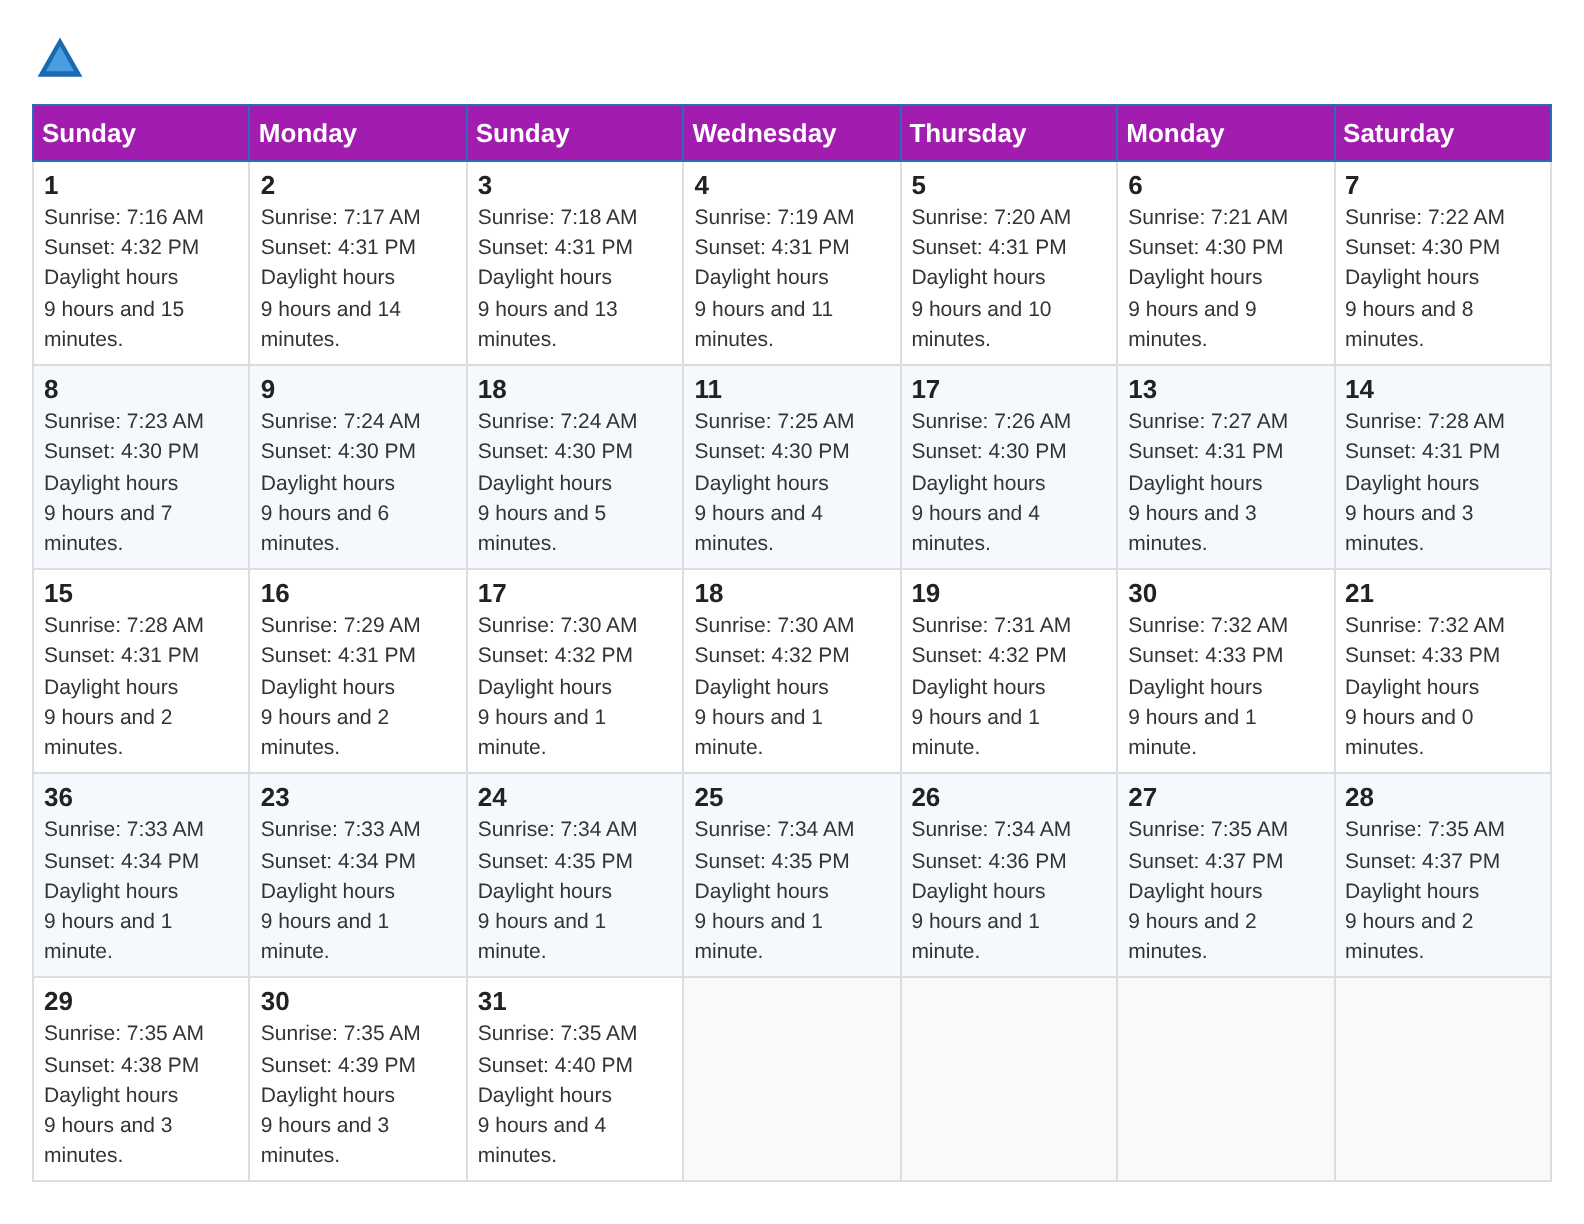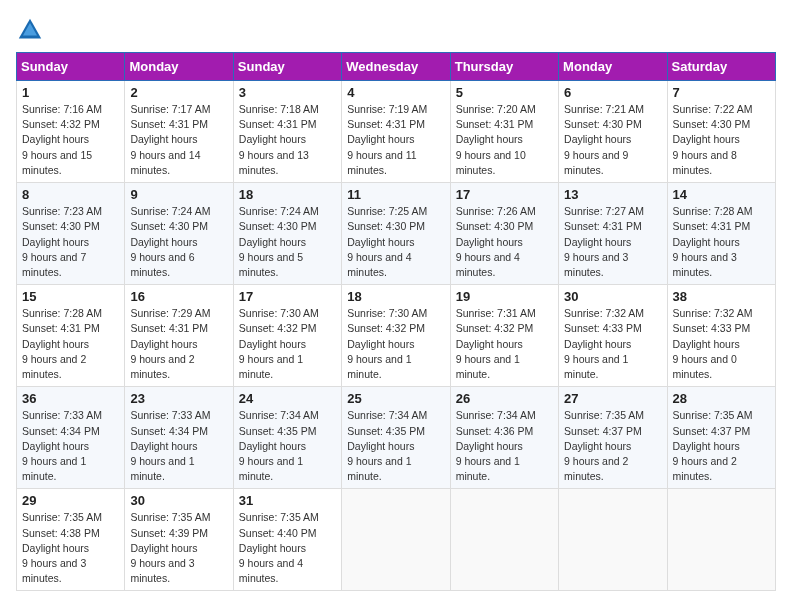--- a/index.html
+++ b/index.html
@@ -299,21 +299,21 @@
         <td>
         <span class="day-num">30</span>
         <div class="day-info">
           Sunrise: 7:32 AM<br>
           Sunset: 4:33 PM<br>
           Daylight hours<br>
           9 hours and 1 minute.
         </div>
       </td>
         <td>
-        <span class="day-num">38</span>
+        <span class="day-num">21</span>
         <div class="day-info">
           Sunrise: 7:32 AM<br>
           Sunset: 4:33 PM<br>
           Daylight hours<br>
           9 hours and 0 minutes.
         </div>
       </td>
       </tr>
       <tr>
         <td>

